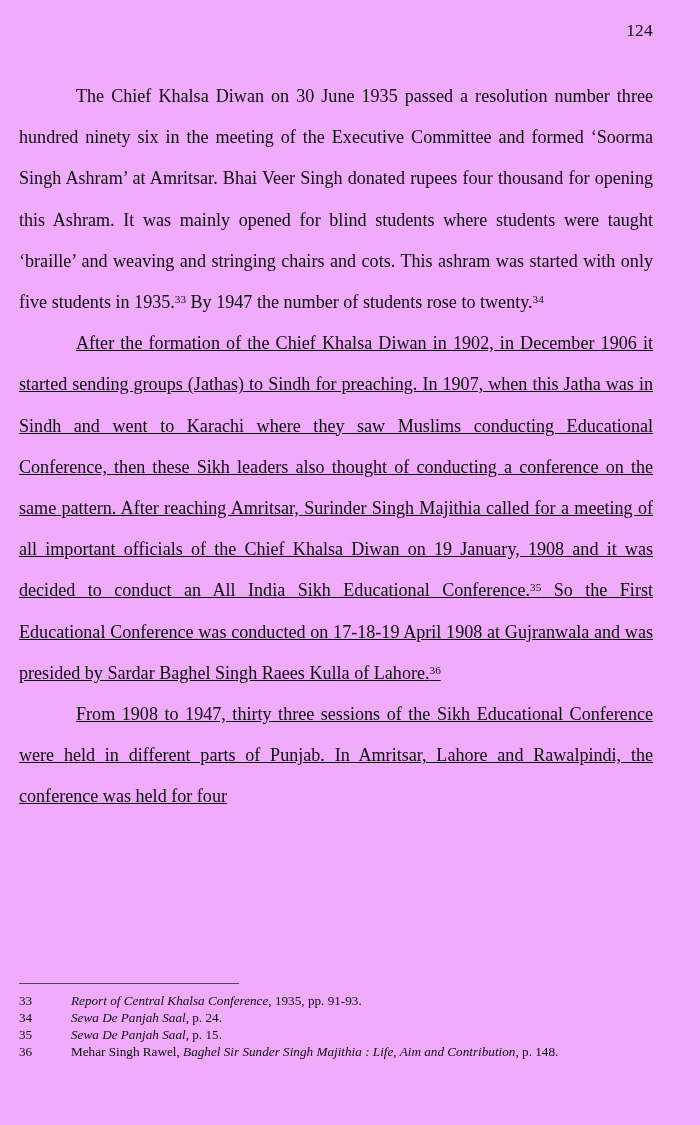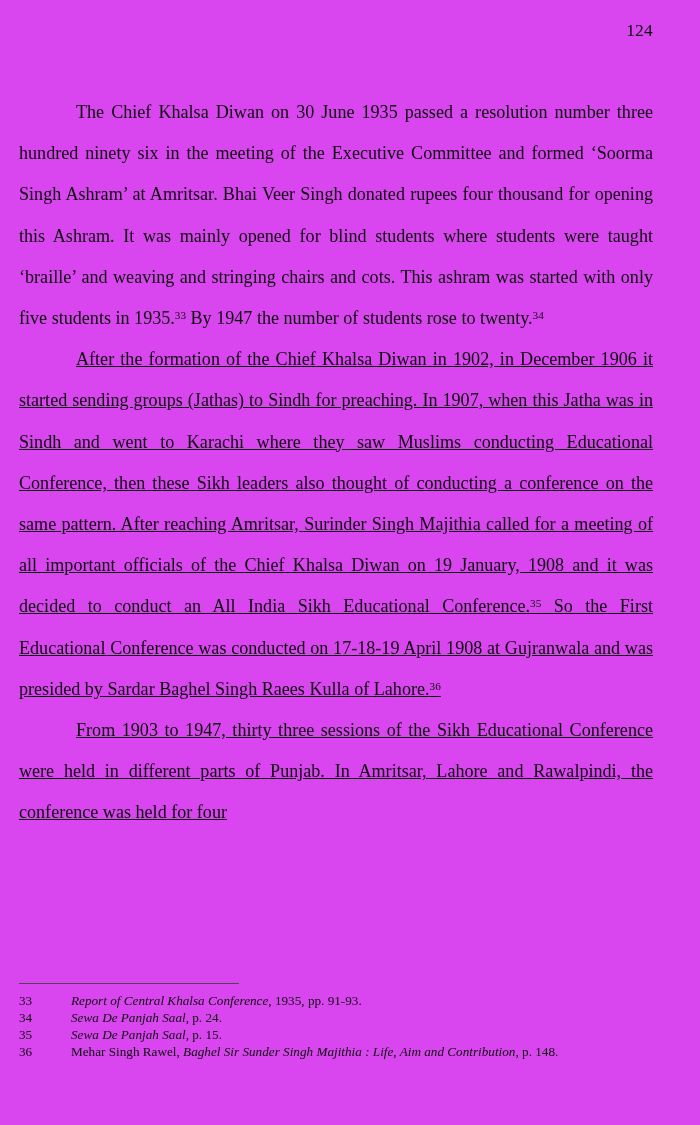--- a/index.html
+++ b/index.html
@@ -4,39 +4,39 @@
 <style>
   html, body {
     margin: 0;
     padding: 0;
     background: #ffffff;
   }
   .page {
     position: relative;
     width: 700px;
     height: 1125px;
-    background: #d946ef;
+    background: #f0abfc;
     overflow: hidden;
     font-family: "Liberation Serif", "DejaVu Serif", serif;
     color: #0d0d0d;
     box-sizing: border-box;
   }
   .page-number {
     position: absolute;
     top: 22px;
     left: 19px;
     width: 634px;
     text-align: right;
     font-size: 17.5px;
     line-height: 1;
     letter-spacing: 0.2px;
   }
   .body-text {
     position: absolute;
-    top: 92px;
+    top: 76px;
     left: 19px;
     width: 634px;
   }
   .para {
     margin: 0 0 0 0;
     text-align: justify;
     text-justify: inter-word;
     font-size: 18.1px;
     line-height: 41.2px;
     text-indent: 57px;
@@ -91,21 +91,21 @@
 </head>
 <body>
 
 <div class="page">
 
   <div class="page-number">124</div>
 
   <div class="body-text">
     <p class="para">The Chief Khalsa Diwan on 30 June 1935 passed a resolution number three hundred ninety six in the meeting of the Executive Committee and formed ‘Soorma Singh Ashram’ at Amritsar.  Bhai Veer Singh donated rupees four thousand for opening this Ashram.  It was mainly opened for blind students where students were taught ‘braille’ and weaving and stringing chairs and cots.  This ashram was started with only five students in 1935.<sup>33</sup>  By 1947 the number of students rose to twenty.<sup>34</sup></p>
     <p class="para">After the formation of the Chief Khalsa Diwan in 1902, in December 1906 it started sending groups (Jathas) to Sindh for preaching.  In 1907, when this Jatha was in Sindh and went to Karachi where they saw Muslims conducting Educational Conference, then these Sikh leaders also thought of conducting a conference on the same pattern.  After reaching Amritsar, Surinder Singh Majithia called for a meeting of all important officials of the Chief Khalsa Diwan on 19 January, 1908 and it was decided to conduct an All India Sikh Educational Conference.<sup>35</sup> So the First Educational Conference was conducted on 17-18-19 April 1908 at Gujranwala and was presided by Sardar Baghel Singh Raees Kulla of Lahore.<sup>36</sup></p>
-    <p class="para">From 1903 to 1947, thirty three sessions of the Sikh Educational Conference were held in different parts of Punjab.  In Amritsar, Lahore and Rawalpindi, the conference was held for four</p>
+    <p class="para">From 1908 to 1947, thirty three sessions of the Sikh Educational Conference were held in different parts of Punjab.  In Amritsar, Lahore and Rawalpindi, the conference was held for four</p>
   </div>
 
   <div class="footnotes">
     <div class="fn-rule"></div>
     <ul class="fn-list">
       <li class="fn-item">
         <span class="fn-num">33</span>
         <span class="fn-text"><span class="it">Report of Central Khalsa Conference</span>, 1935, pp. 91-93.</span>
       </li>
       <li class="fn-item">

